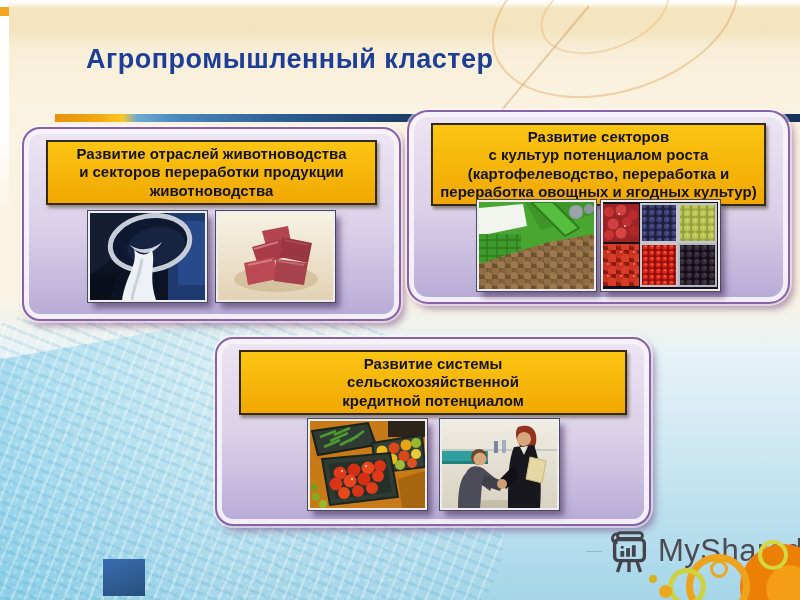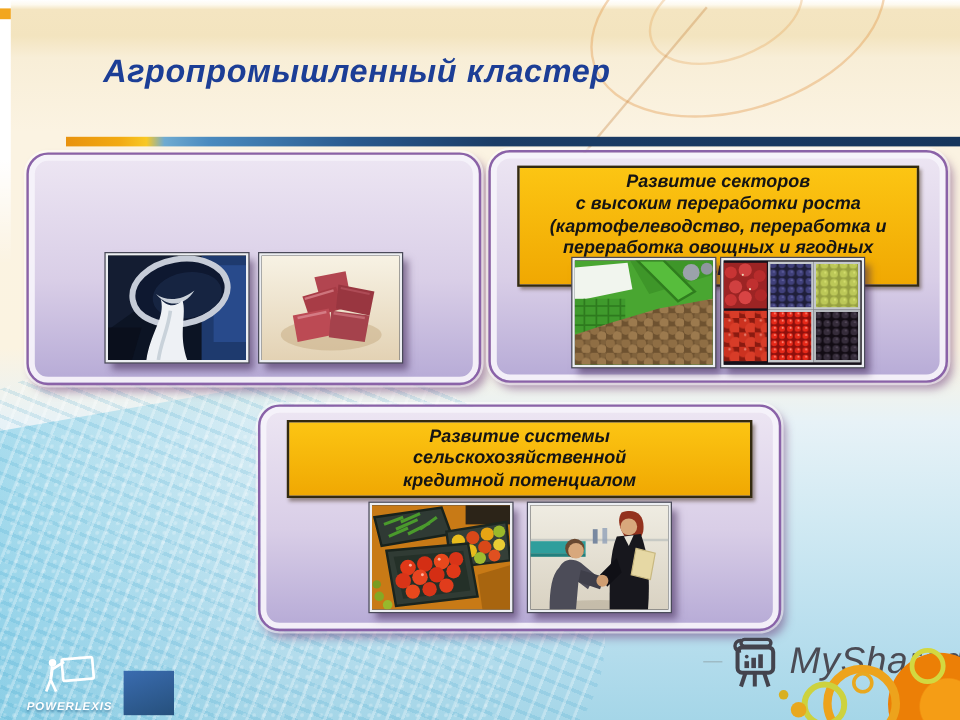--- a/index.html
+++ b/index.html
@@ -10,21 +10,20 @@
     background:linear-gradient(180deg,
       #ffffff 0px, #fdf9ee 4px,
       #f4e5c1 8px, #f3e4bf 30px,
       #f8eed7 48px,
       #fbf3e2 110px,
       #fbf3e1 290px,
       #e7f2f7 352px,
       #d2eaf3 430px,
       #badfee 520px,
       #a5d6e8 600px);
-    font-style:italic;
   }
 
   
   .sweep { position:absolute; left:-70px; bottom:-50px; width:500px; height:320px;
     background:linear-gradient(115deg, rgba(85,190,224,0.55), rgba(170,225,242,0) 62%);
     transform:rotate(-10deg); }
   .waves { position:absolute; left:-140px; bottom:-120px; width:640px; height:430px;
     background:
       repeating-linear-gradient(118deg, rgba(255,255,255,0) 0 9px, rgba(255,255,255,0.33) 10px 12px),
       repeating-linear-gradient(28deg, rgba(40,150,195,0.17) 0 3px, rgba(255,255,255,0) 3px 11px);
@@ -51,21 +50,21 @@
   .title { position:absolute; left:86px; top:44px; margin:0;
     font-size:27px; font-weight:bold; letter-spacing:.5px; color:#1c3e96; }
 
   
   .card { position:absolute; border:2px solid #8a62a8; border-radius:18px;
     background:linear-gradient(180deg,#ede6f3 0%, #d9cee7 55%, #b6aad6 100%);
     box-shadow:0 0 0 2px rgba(255,255,255,0.55),
                4px 5px 7px rgba(110,60,120,0.5),
                inset 0 0 0 5px rgba(246,242,250,0.95); }
   .card1 { left:22px;  top:127px; width:375px; height:190px; }
-  .card2 { left:407px; top:125px; width:379px; height:190px; }
+  .card2 { left:407px; top:110px; width:379px; height:190px;border-radius:21px; }
   .card3 { left:192px; top:337px; width:432px; height:185px;margin-left:23px; }
 
   .card-header { margin:11px 22px 0;
     background:linear-gradient(180deg,#fcc513,#f0a802);
     border:2px solid #332a10; padding:3px 4px;
     text-align:center; font-weight:bold; font-size:15px; line-height:1.22; color:#141414;
     box-shadow:2px 3px 3px rgba(55,35,10,0.45); }
 
   .card-images { position:absolute; left:0; right:0; display:flex; justify-content:center; }
   .card1 .card-images { top:82px; gap:9px; }
@@ -108,20 +107,25 @@
   <div class="swirl-a"></div>
   <div class="swirl-b"></div>
   <div class="swirl-line"></div>
   <div class="left-strip"></div>
   <div class="orange-chip"></div>
   <div class="accent-bar"></div>
 
   <h1 class="title">Агропромышленный кластер</h1>
 
   <section class="card card1">
+    <div class="card-header">
+      <div>Развитие отраслей животноводства</div>
+      <div>и секторов переработки продукции</div>
+      <div>животноводства</div>
+    </div>
     <div class="card-images">
       <div class="photo">
         <svg width="115" height="87" viewBox="0 0 115 87">
           <rect width="115" height="87" fill="#0c1424"></rect>
           <polygon points="0,0 58,0 28,42 0,62" fill="#141d32"></polygon>
           <rect x="78" y="0" width="37" height="87" fill="#1e3a6e"></rect>
           <rect x="88" y="8" width="27" height="64" fill="#2a4f92" opacity="0.8"></rect>
           <polygon points="0,60 28,60 20,87 0,87" fill="#0a0f1c"></polygon>
           <ellipse cx="60" cy="30" rx="40" ry="27" fill="#0e1830" stroke="#c6ccd8" stroke-width="5" transform="rotate(-10 60 30)"></ellipse>
           <ellipse cx="66" cy="33" rx="29" ry="19" fill="#1b2b4c" opacity="0.65" transform="rotate(-10 66 33)"></ellipse>
@@ -150,21 +154,21 @@
           <path d="M60,48 L86,52" stroke="#cf7880" stroke-width="2" opacity=".7"></path>
           <path d="M66,27 L90,32" stroke="#b85560" stroke-width="1.6" opacity=".7"></path>
         </svg>
       </div>
     </div>
   </section>
 
   <section class="card card2">
     <div class="card-header">
       <div>Развитие секторов</div>
-      <div>с высоким переработки роста</div>
+      <div>с культур потенциалом роста</div>
       <div>(картофелеводство, переработка и</div>
       <div>переработка овощных и ягодных культур)</div>
     </div>
     <div class="card-images">
       <div class="photo">
         <svg width="115" height="87" viewBox="0 0 115 87">
           <defs>
             <pattern id="pat-pot" width="13" height="11" patternUnits="userSpaceOnUse">
               <rect width="13" height="11" fill="#6e5230"></rect>
               <circle cx="3.5" cy="3" r="4" fill="#8f6e44"></circle>
@@ -312,31 +316,20 @@
           <path d="M72,26 L92,24 C98,40 100,60 98,87 L66,87 C66,60 66,40 72,26 Z" fill="#17171d"></path>
           <polygon points="78,26 86,25 82,34" fill="#e8e4d8"></polygon>
           <polygon points="88,36 104,40 100,62 84,58" fill="#e6d8a4" stroke="#c8b880" stroke-width="1"></polygon>
           <polygon points="72,44 58,58 64,68 76,56" fill="#101016"></polygon>
           <circle cx="60" cy="63" r="5" fill="#cf9e72"></circle>
         </svg>
       </div>
     </div>
   </section>
 
-  <div class="plx">
-    <svg width="48" height="32" viewBox="0 0 64 42">
-      <rect x="24" y="3" width="34" height="24" rx="2" transform="rotate(-5 41 15)" fill="none" stroke="#ffffff" stroke-width="3"></rect>
-      <circle cx="13" cy="8" r="4.2" fill="#ffffff"></circle>
-      <line x1="13" y1="12" x2="11" y2="27" stroke="#ffffff" stroke-width="3.5"></line>
-      <line x1="13" y1="15" x2="26" y2="7" stroke="#ffffff" stroke-width="3"></line>
-      <line x1="11" y1="27" x2="6" y2="40" stroke="#ffffff" stroke-width="3"></line>
-      <line x1="11" y1="27" x2="17" y2="40" stroke="#ffffff" stroke-width="3"></line>
-    </svg>
-    <div class="plx-label">POWERLEXIS</div>
-  </div>
 
   <div class="blue-box"></div>
 
   <div class="myshared">
     <div class="ms-line"></div>
     <svg width="46" height="46" viewBox="0 0 48 48">
       <rect x="12" y="5" width="26" height="6" rx="3" fill="none" stroke="#43434d" stroke-width="3"></rect>
       <path d="M12,6 C5,6 5,16 12,15" fill="none" stroke="#43434d" stroke-width="3"></path>
       <rect x="9" y="12" width="31" height="22" rx="4" fill="none" stroke="#43434d" stroke-width="3.5"></rect>
       <circle cx="17" cy="20" r="1.6" fill="#43434d"></circle>

